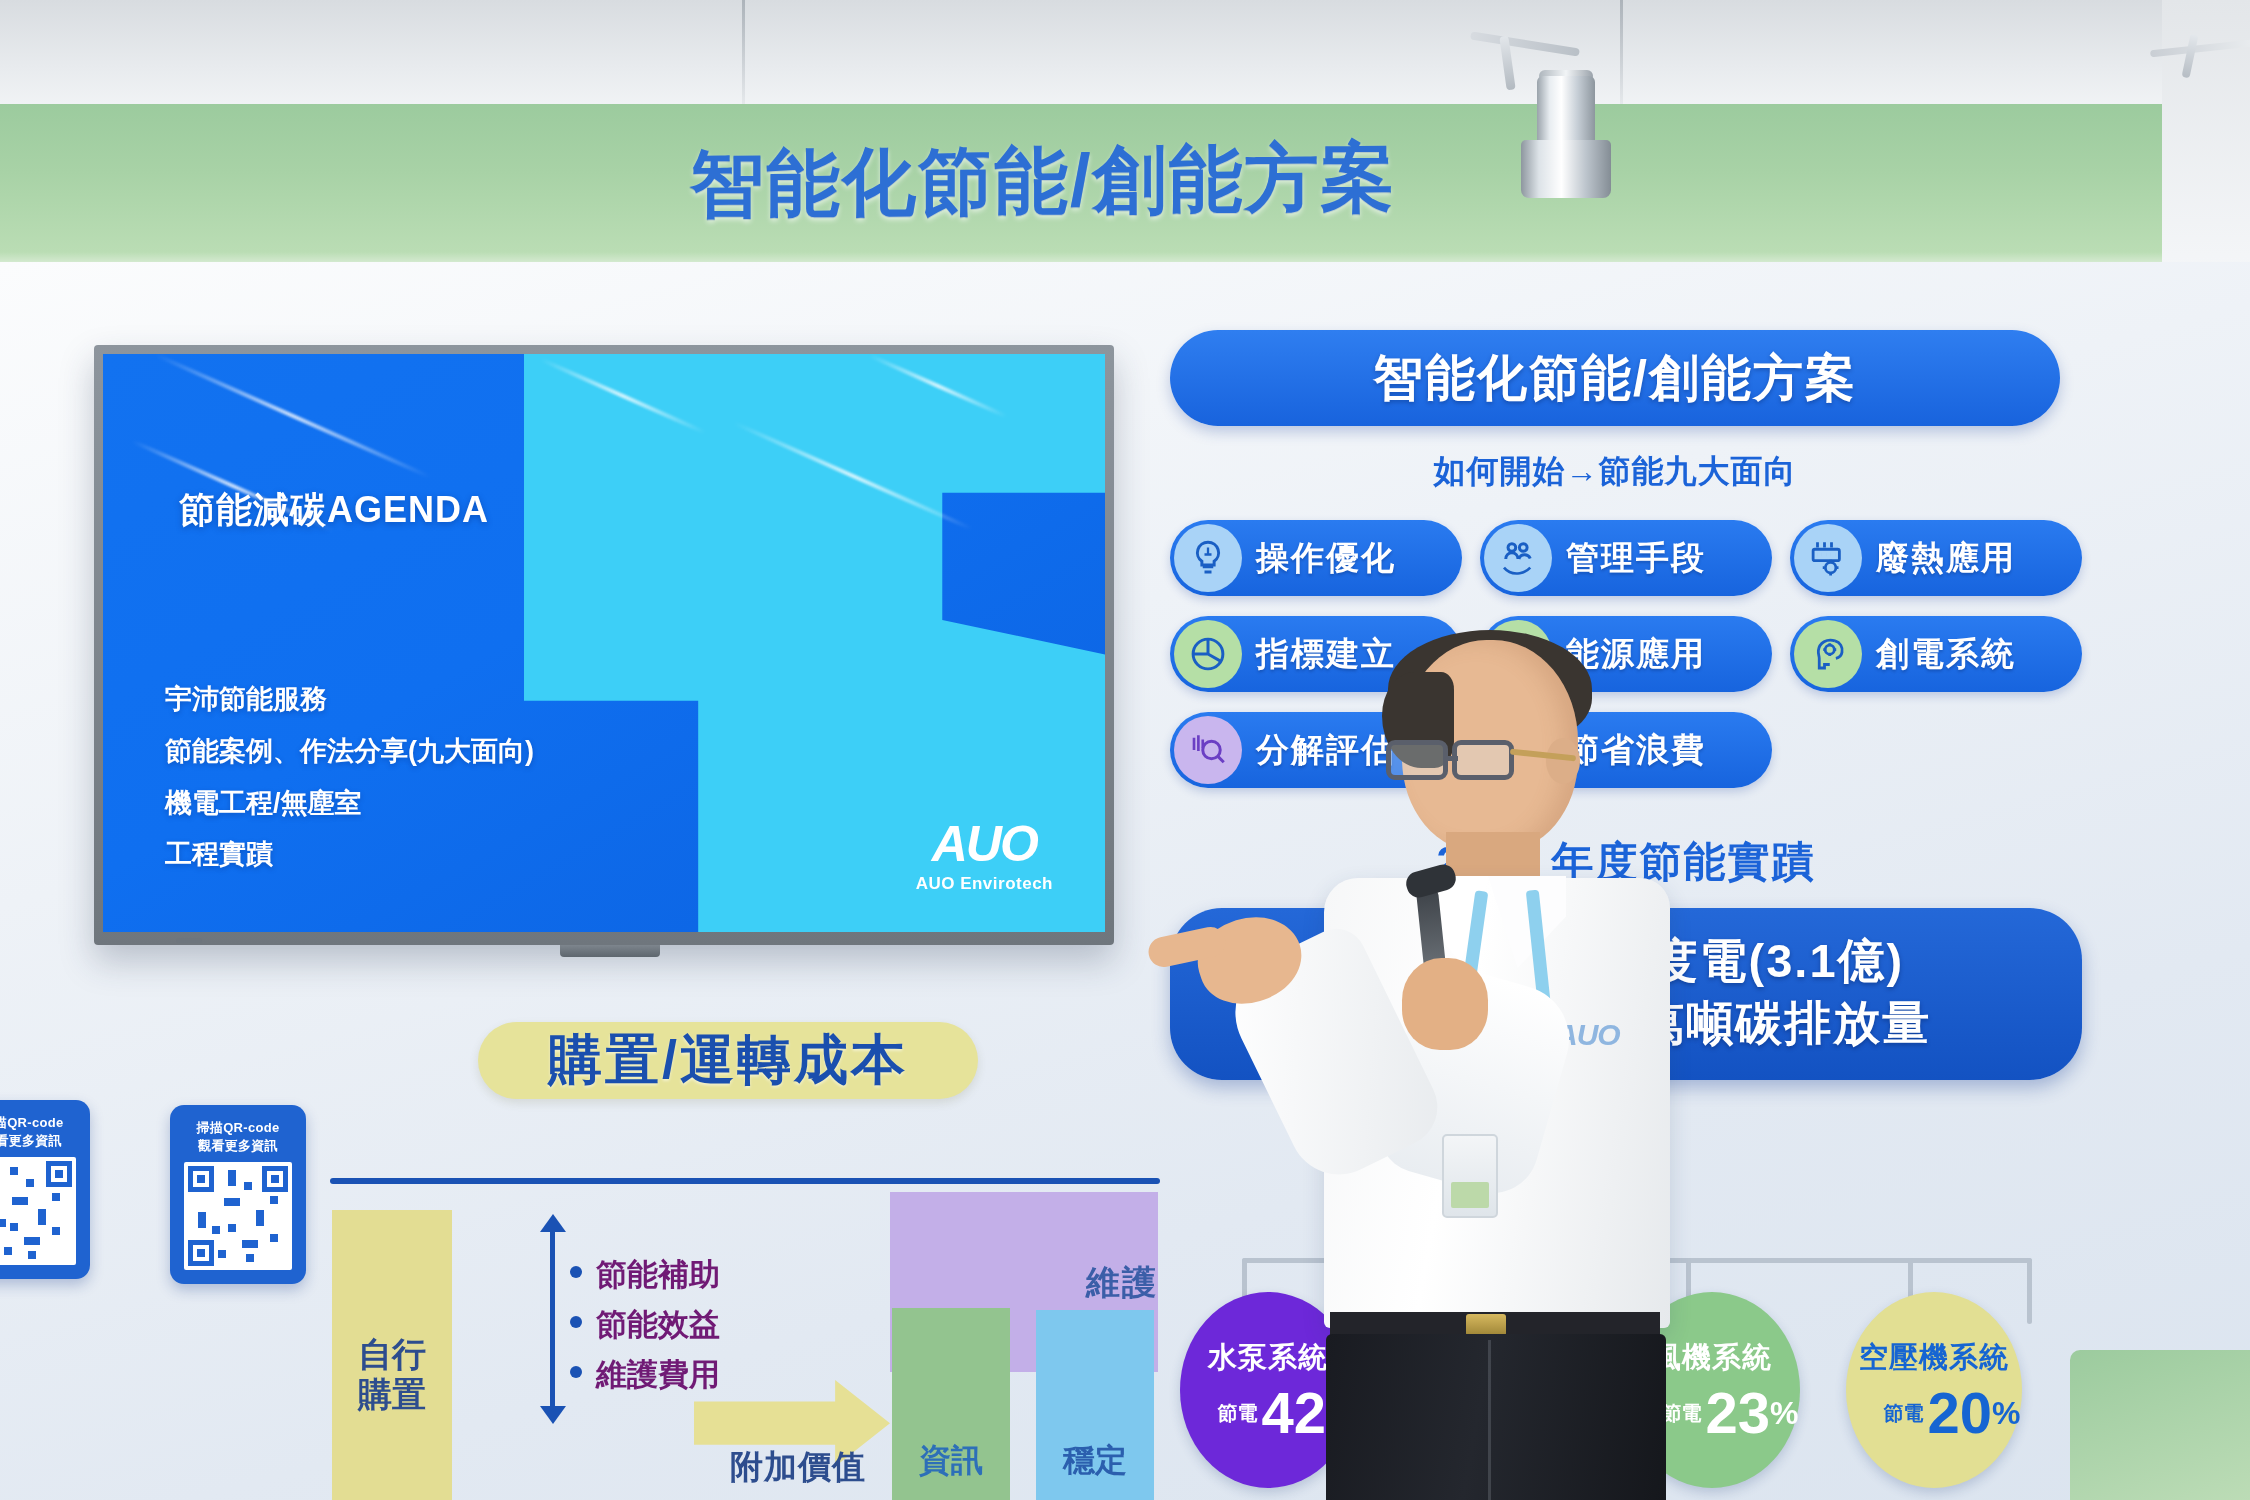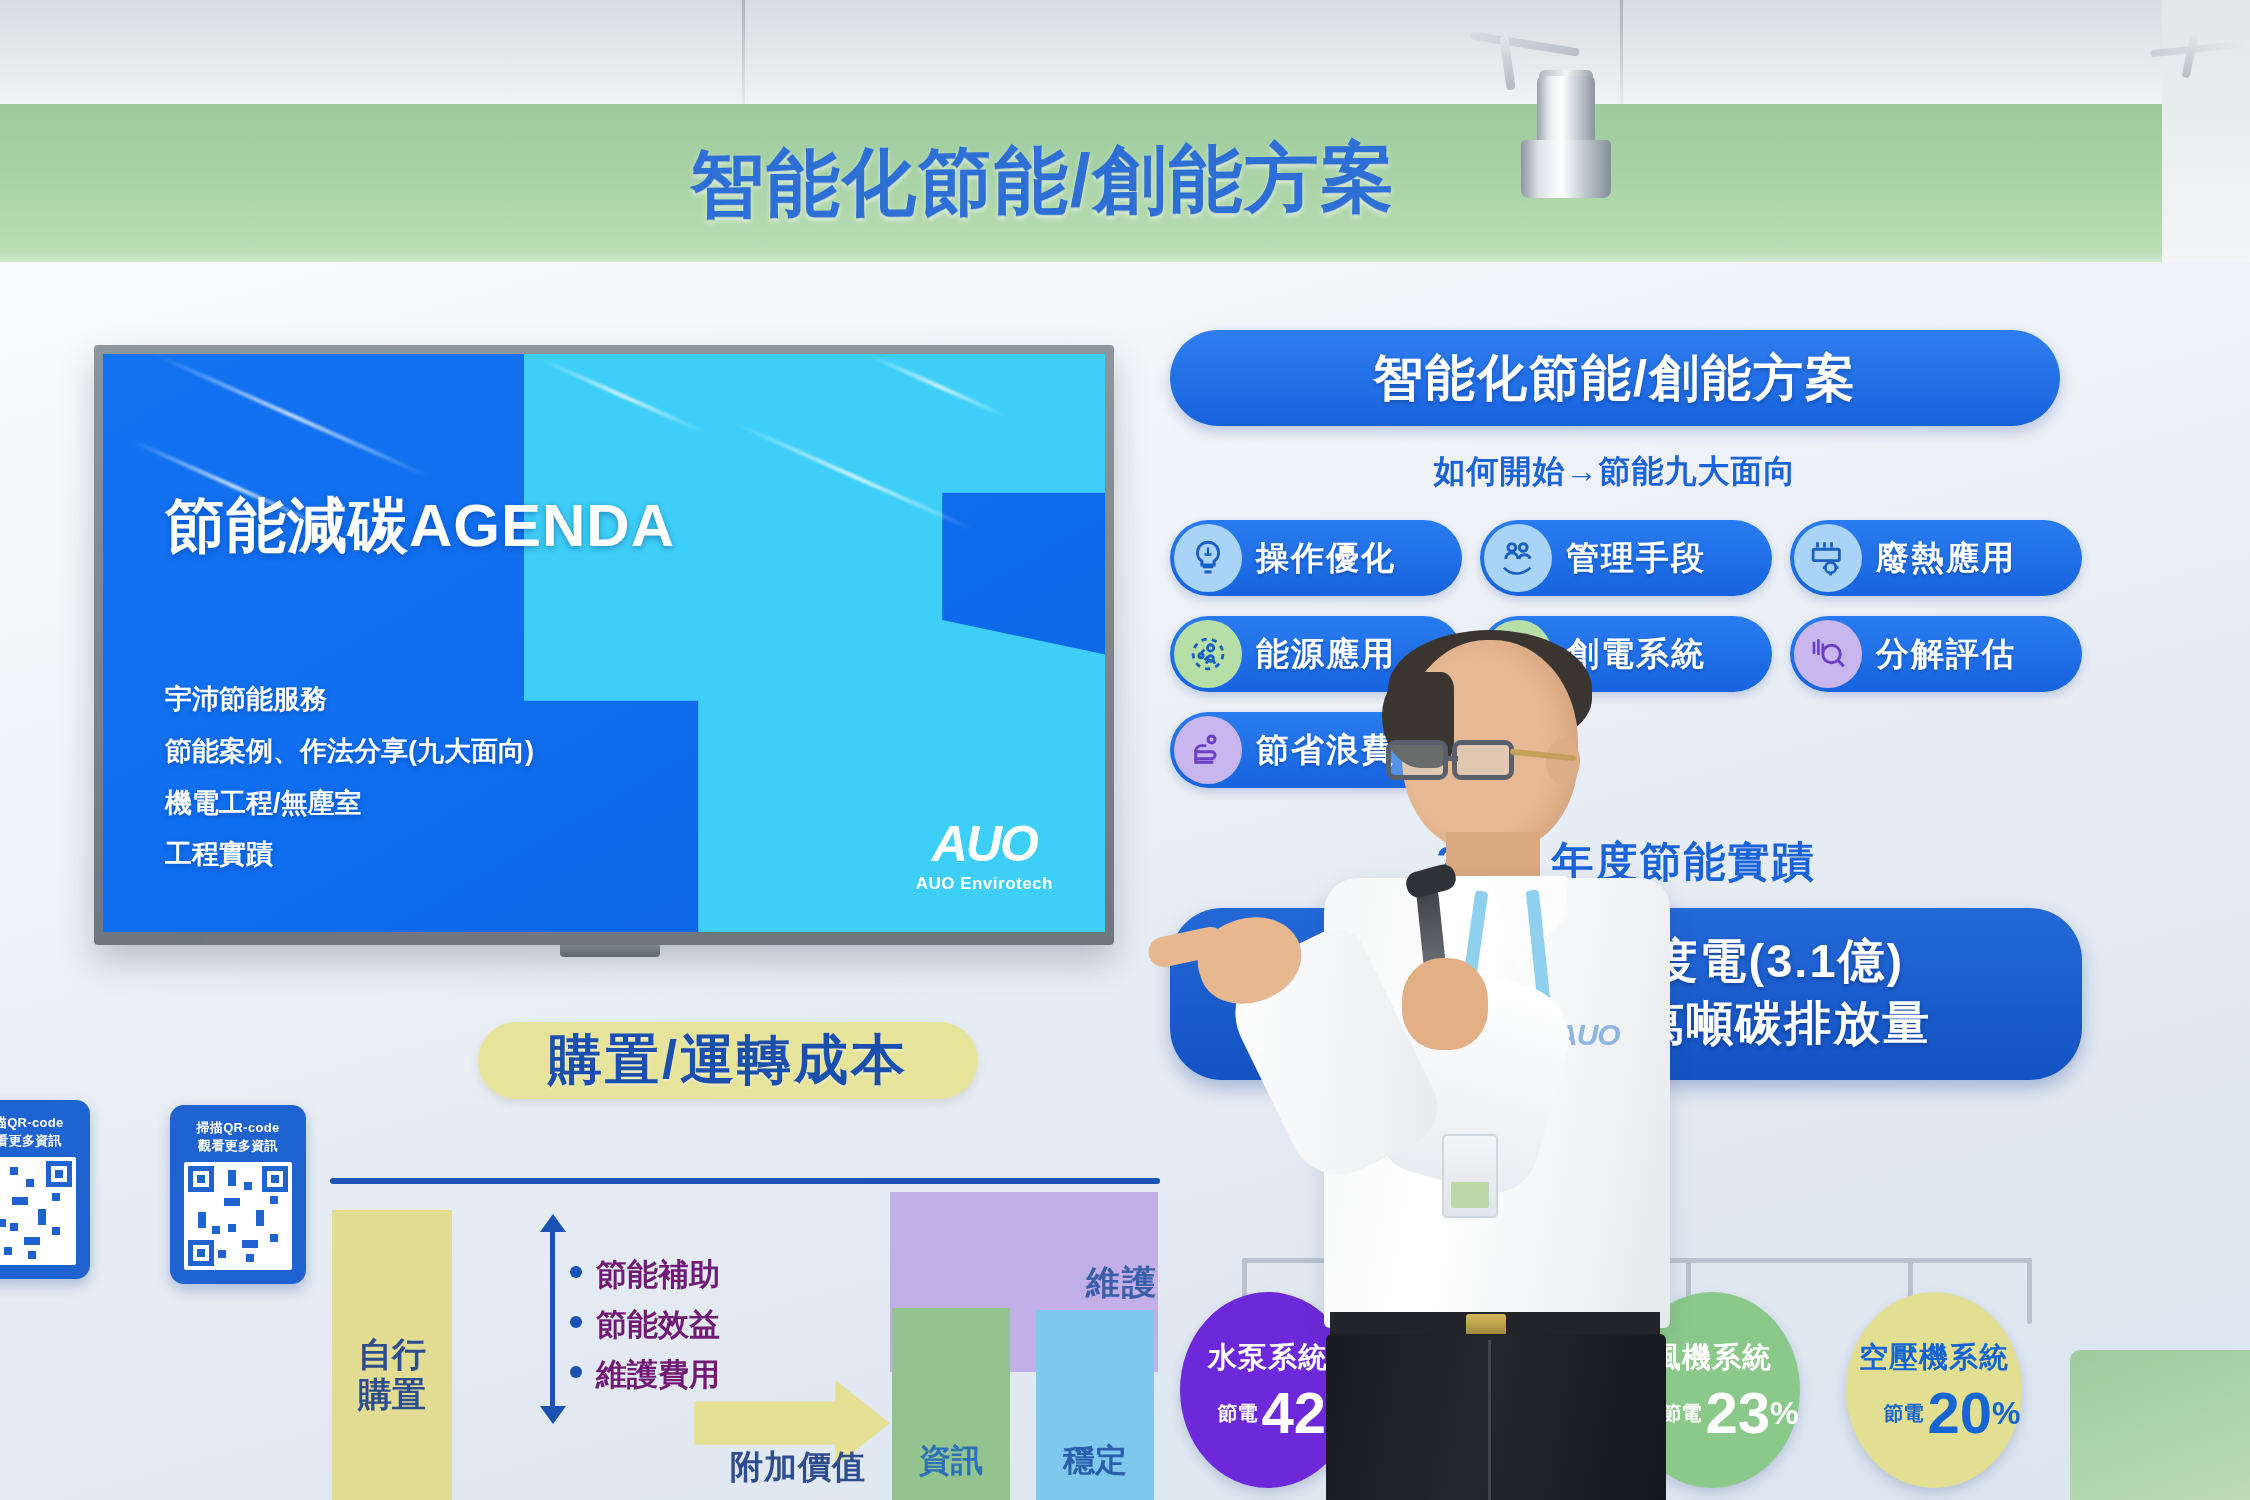--- a/index.html
+++ b/index.html
@@ -105,22 +105,22 @@
     background:#3ed1f7;
     clip-path:polygon(0 0,100% 0,100% 24%,72% 24%,72% 46%,100% 52%,100% 100%,30% 100%,30% 60%,0 60%);
     opacity:.98;
   }
   .streak{
     position:absolute; height:4px; border-radius:3px;
     background:linear-gradient(90deg,rgba(255,255,255,0),rgba(255,255,255,.75),rgba(255,255,255,0));
     transform:rotate(24deg); filter:blur(1.2px);
   }
   .tv-title{
-    position:absolute; left:62px; top:132px;
-    color:#ffffff; font-size:60px; font-weight:bold; letter-spacing:1px;
+    position:absolute; left:76px; top:132px;
+    color:#ffffff; font-size:36px; font-weight:bold; letter-spacing:1px;
     text-shadow:0 2px 6px rgba(0,40,120,.4);
   }
   .tv-bullets{
     position:absolute; left:62px; top:320px;
     color:#ffffff; font-size:27px; line-height:1.92; font-weight:bold;
     text-shadow:0 2px 5px rgba(0,40,120,.35);
   }
   .tv-logo{ position:absolute; right:52px; bottom:38px; text-align:center; }
   .tv-logo-main{
     color:#fff; font-size:50px; font-weight:bold; letter-spacing:-2px; line-height:1;
@@ -502,20 +502,29 @@
             <path d="M6 3v3M10 3v3M14 3v3"></path>
             <rect x="3.5" y="7" width="15" height="6.5" rx="1"></rect>
             <path d="M6 10h.01M8.5 10h.01M11 10h.01M13.5 10h.01M16 10h.01" stroke-width="2"></path>
             <circle cx="13.5" cy="17.5" r="3"></circle>
             <path d="M13.5 14v-1M13.5 22v-1M10 17.5H9M18 17.5h-1"></path>
           </svg>
         </div>
         <span class="chip-label">廢熱應用</span>
       </div>
 
+      <div class="chip">
+        <div class="chip-icon ic-green">
+          <svg viewBox="0 0 24 24" fill="none" stroke="#1a5fc4" stroke-width="1.7">
+            <circle cx="12" cy="12" r="8.5"></circle>
+            <path d="M12 12V3.5M12 12l7.4 4.2M12 12H3.5"></path>
+          </svg>
+        </div>
+        <span class="chip-label">指標建立</span>
+      </div>
 
       <div class="chip">
         <div class="chip-icon ic-green">
           <svg viewBox="0 0 24 24" fill="none" stroke="#1a5fc4" stroke-width="1.6">
             <circle cx="12" cy="12" r="8.5" stroke-dasharray="3 3"></circle>
             <circle cx="13.5" cy="8.5" r="1.8"></circle>
             <path d="M8 11.5l2-2M10 15.5l2-2"></path>
             <circle cx="8" cy="13" r="1.2"></circle>
             <path d="M11 17.5a2.6 2.6 0 0 1 5 0"></path>
               <circle cx="13.5" cy="14.6" r="1.6"></circle>

